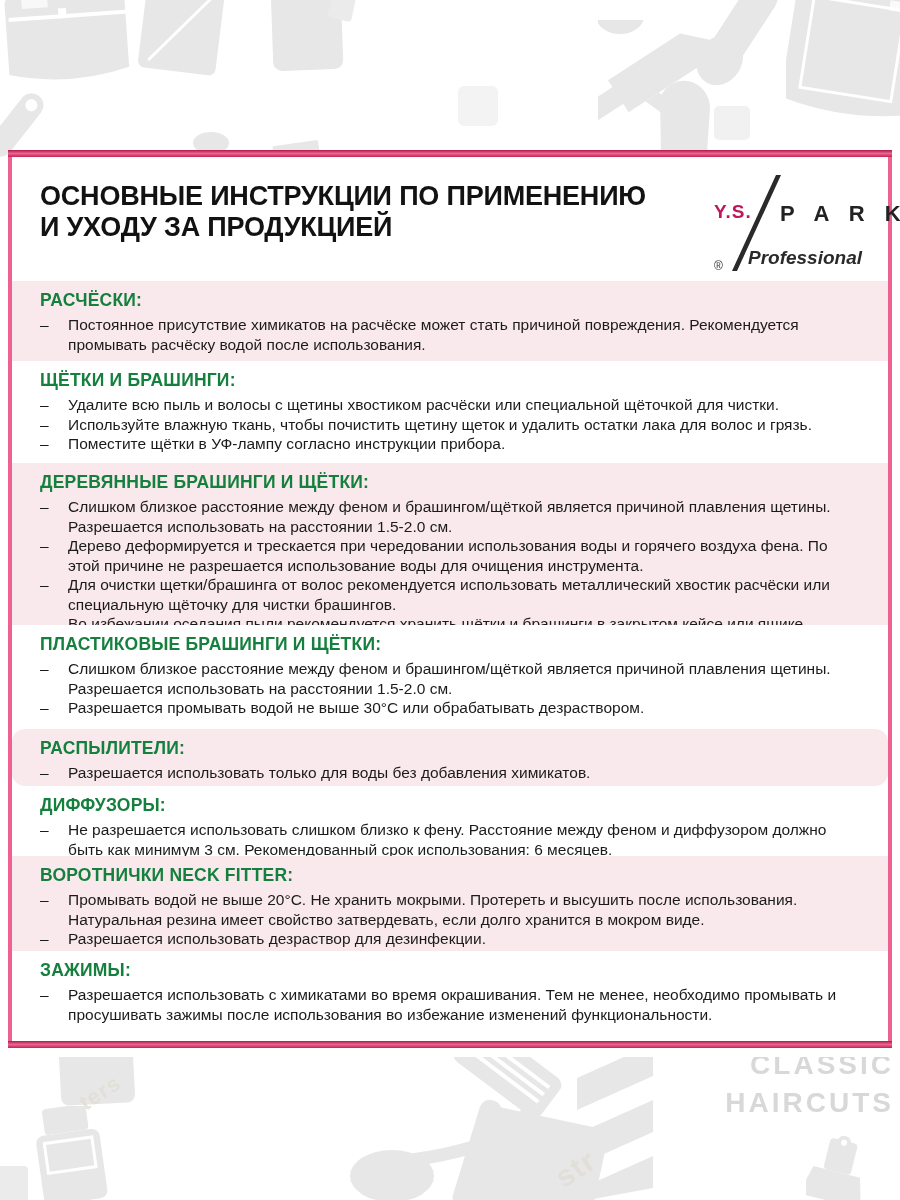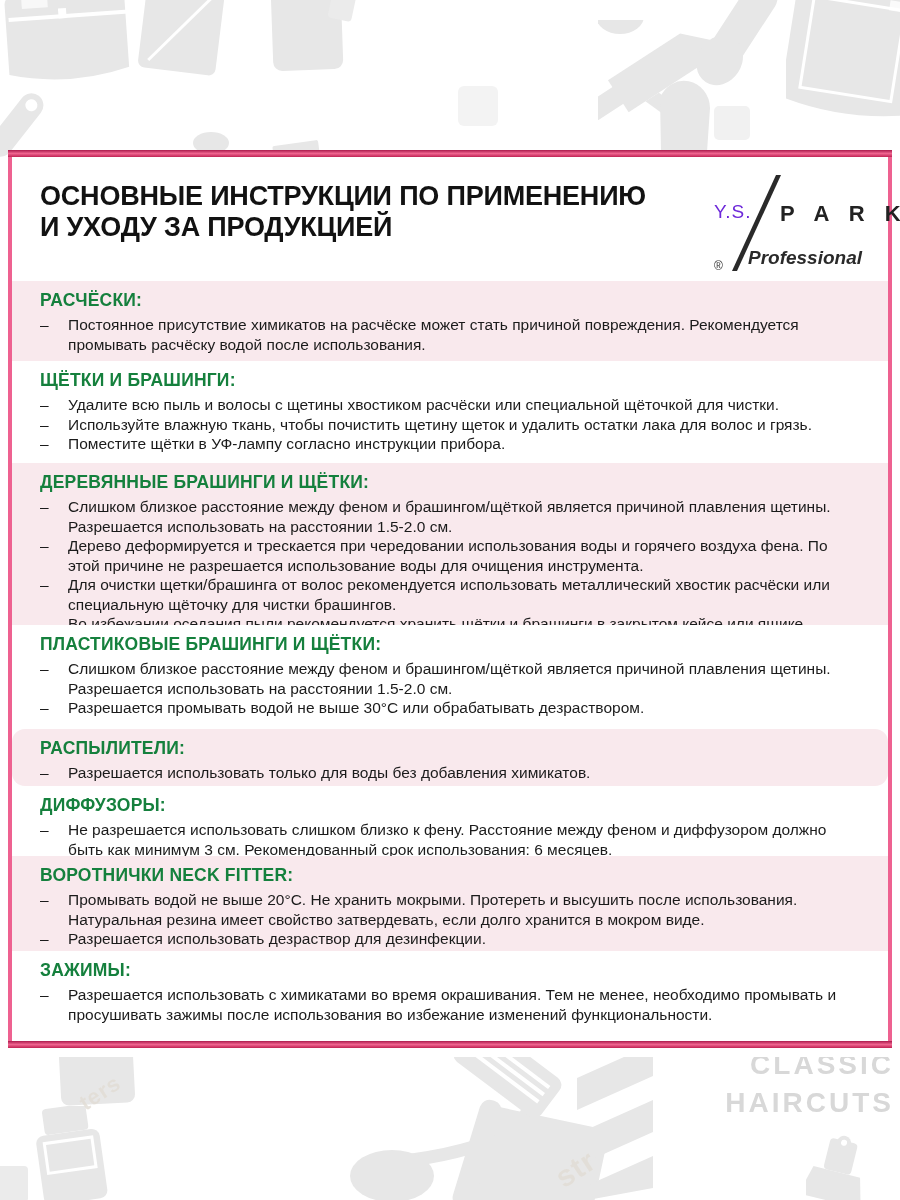--- a/index.html
+++ b/index.html
@@ -41,21 +41,21 @@
     justify-content:space-between;align-items:flex-start;
     padding:24px 26px 0 28px;background:#ffffff;
   }
   h1{
     margin:0;font-size:27px;line-height:31px;color:#121212;
     font-weight:bold;letter-spacing:-0.2px;
   }
   
   .logo{position:relative;width:150px;height:100px;flex:none;margin-top:-6px;}
   .logo .slash{position:absolute;left:0;top:0;}
-  .logo .ys{position:absolute;left:2px;top:26px;font-weight:normal;font-size:19px;letter-spacing:1px;color:#6d28d9;}
+  .logo .ys{position:absolute;left:2px;top:26px;font-weight:bold;font-size:19px;letter-spacing:1px;color:#be185d;}
   .logo .park{position:absolute;left:68px;top:26px;font-weight:bold;font-size:22px;letter-spacing:7px;color:#222;white-space:nowrap;}
   .logo .prof{position:absolute;right:0;top:72px;font-style:italic;font-weight:bold;font-size:19px;color:#2a2a2a;}
   .logo .reg{position:absolute;left:2px;top:84px;font-size:12px;color:#333;}
   
   section.band{box-sizing:border-box;padding:8px 20px 0 28px;overflow:hidden;}
   section.band.pink{background:#f9e9ed;}
   section.band.white{background:#ffffff;}
   h2{
     margin:0 0 3px 0;font-size:17.5px;line-height:23px;
     color:#15803d;font-weight:bold;letter-spacing:.2px;

